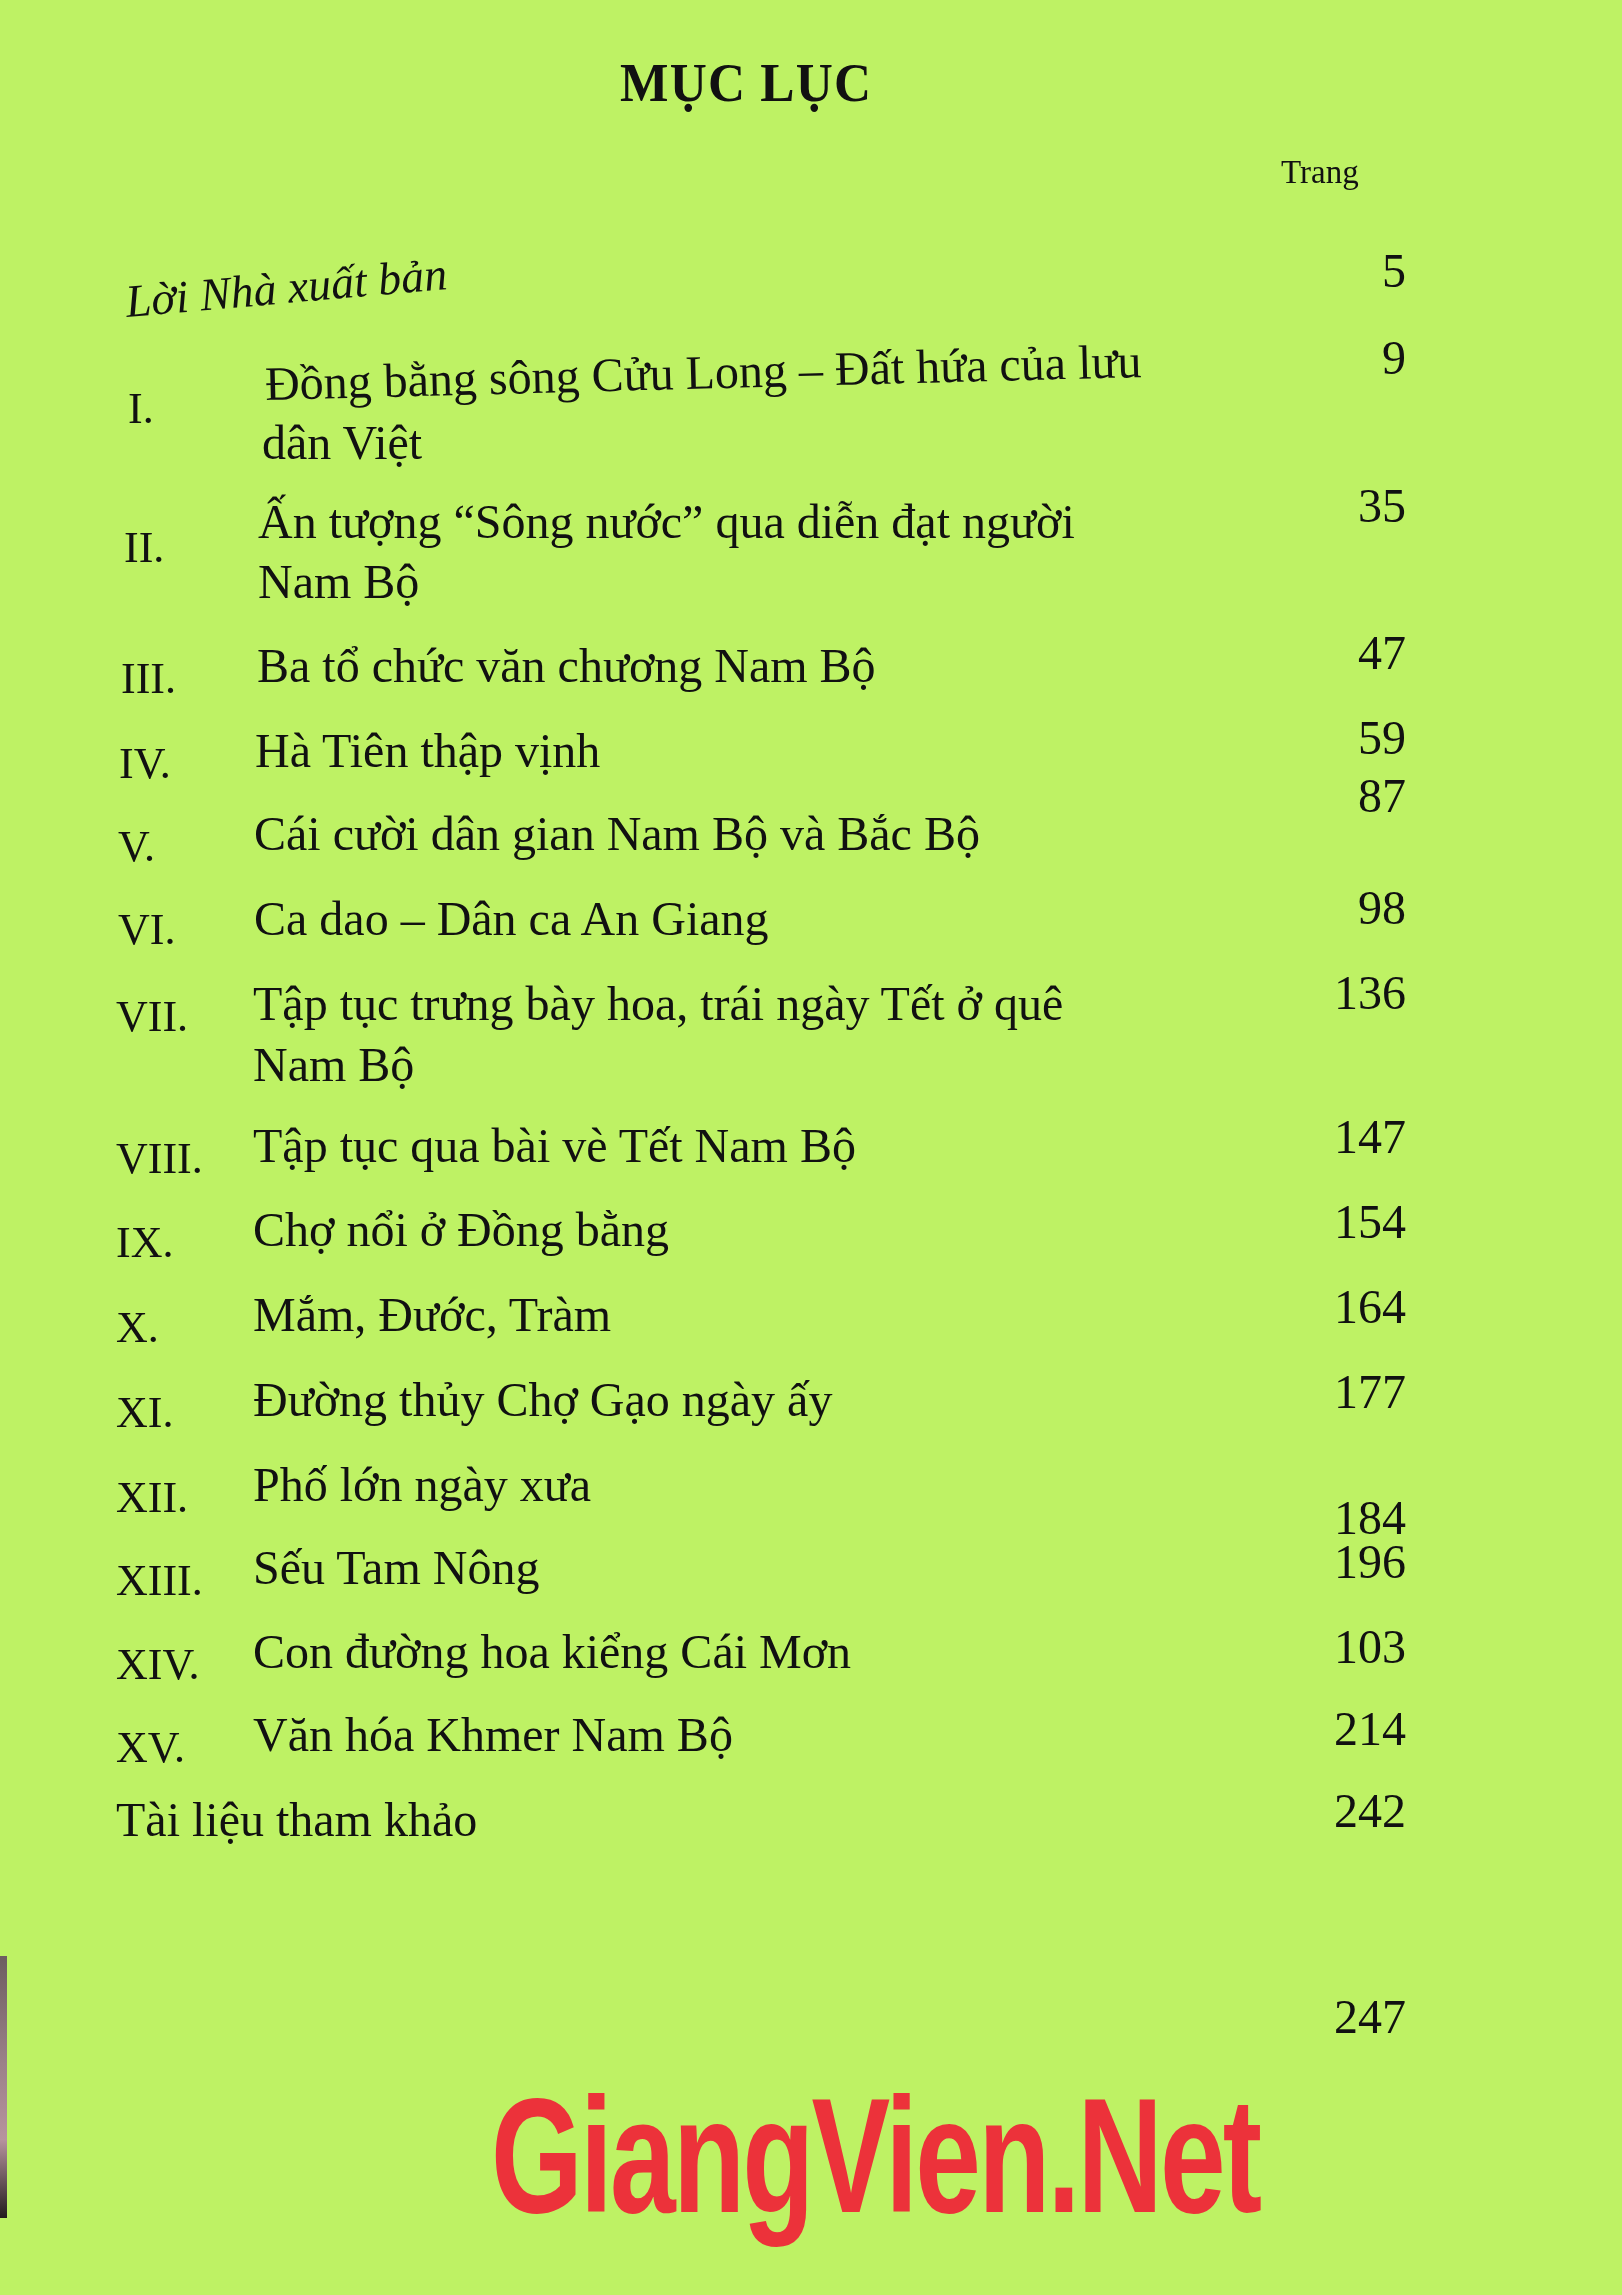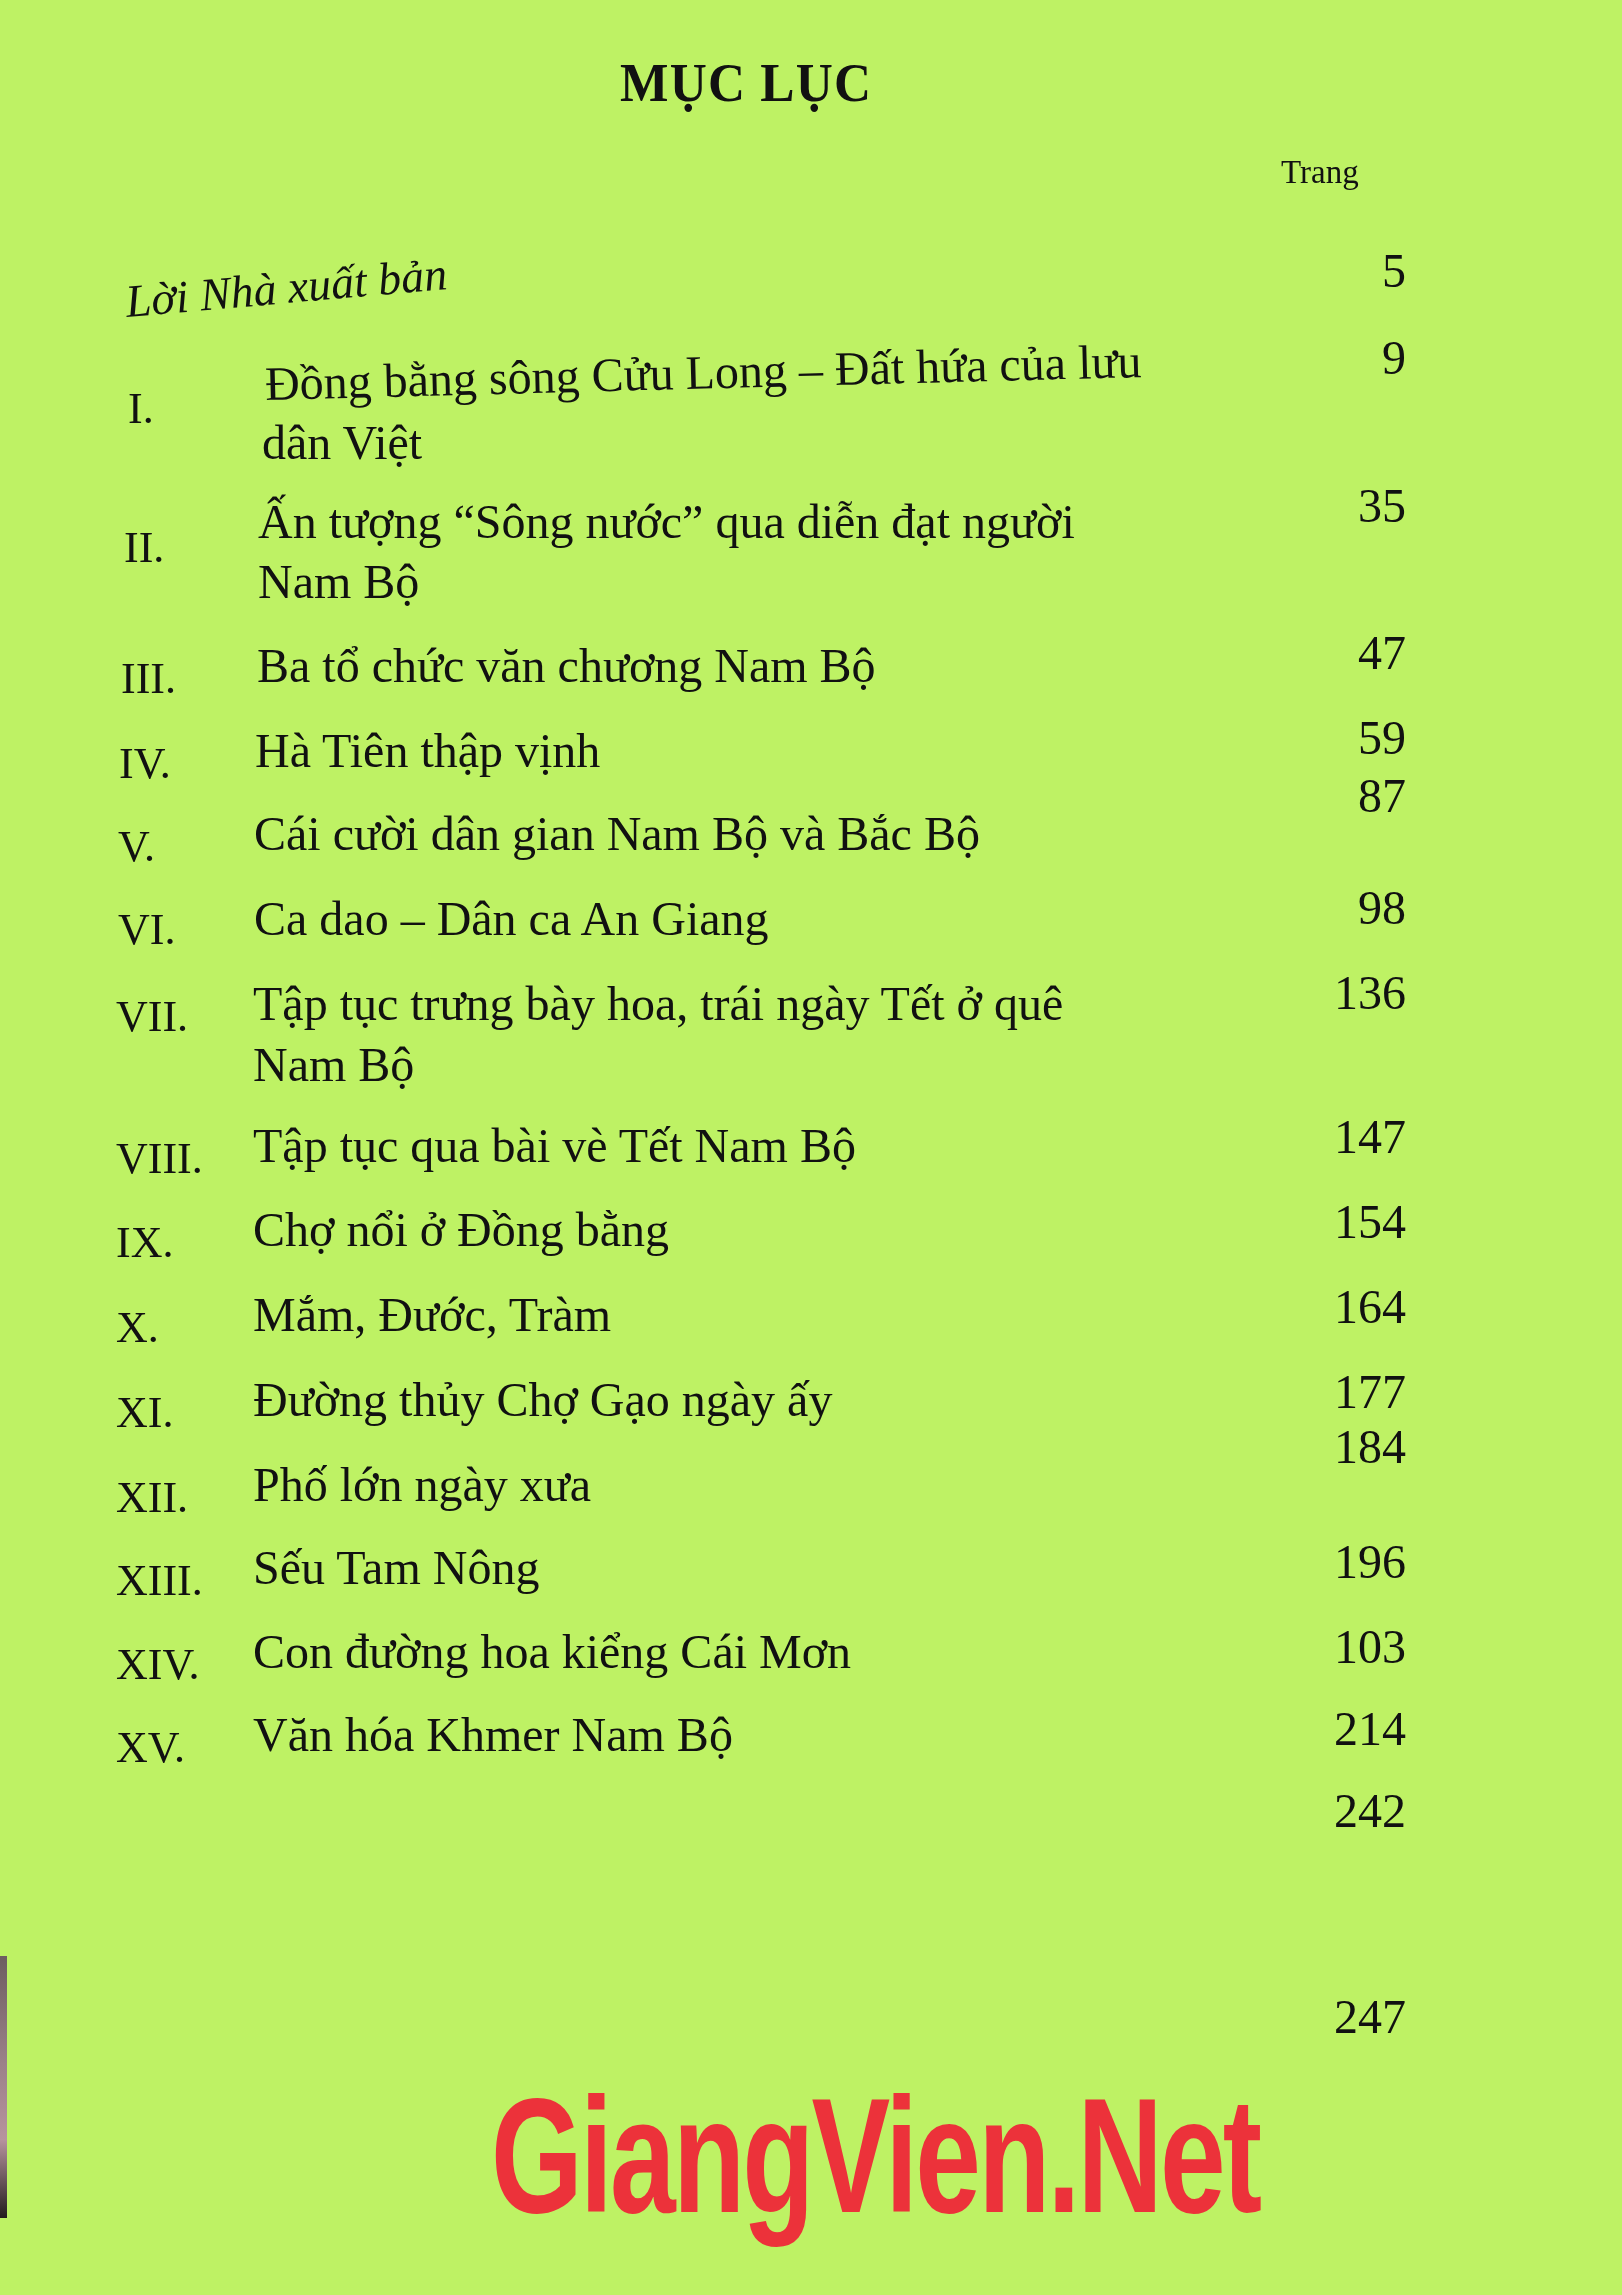--- a/index.html
+++ b/index.html
@@ -173,40 +173,41 @@
   <div class="entry" style="left:116px; top:1369px;">
     <span class="roman" style="top:13px;">XI.</span>
     <span class="label" style="top:0px; left:137px;">Đường thủy Chợ Gạo ngày ấy</span>
   </div>
   <div class="page-num" style="top:1364px;">177</div>
 
   <div class="entry" style="left:116px; top:1454px;">
     <span class="roman" style="top:13px;">XII.</span>
     <span class="label" style="top:0px; left:137px;">Phố lớn ngày xưa</span>
   </div>
-  <div class="page-num" style="top:1419px;">184</div>
+  <div class="page-num" style="top:1490px;">184</div>
 
   <div class="entry" style="left:116px; top:1537px;">
     <span class="roman" style="top:13px;">XIII.</span>
     <span class="label" style="top:0px; left:137px;">Sếu Tam Nông</span>
   </div>
   <div class="page-num" style="top:1534px;">196</div>
 
   <div class="entry" style="left:116px; top:1621px;">
     <span class="roman" style="top:13px;">XIV.</span>
     <span class="label" style="top:0px; left:137px;">Con đường hoa kiểng Cái Mơn</span>
   </div>
   <div class="page-num" style="top:1619px;">103</div>
 
   <div class="entry" style="left:116px; top:1704px;">
     <span class="roman" style="top:13px;">XV.</span>
     <span class="label" style="top:0px; left:137px;">Văn hóa Khmer Nam Bộ</span>
   </div>
   <div class="page-num" style="top:1701px;">214</div>
 
+  <div class="plain" style="left:116px; top:1792px;">Tài liệu tham khảo</div>
   <div class="page-num" style="top:1783px;text-align:right;">242</div>
 
   <div class="page-num" style="top:1989px;">247</div>
 
   <div class="watermark">GiangVien.Net</div>
 
 </div>
 
 
 </body></html>

